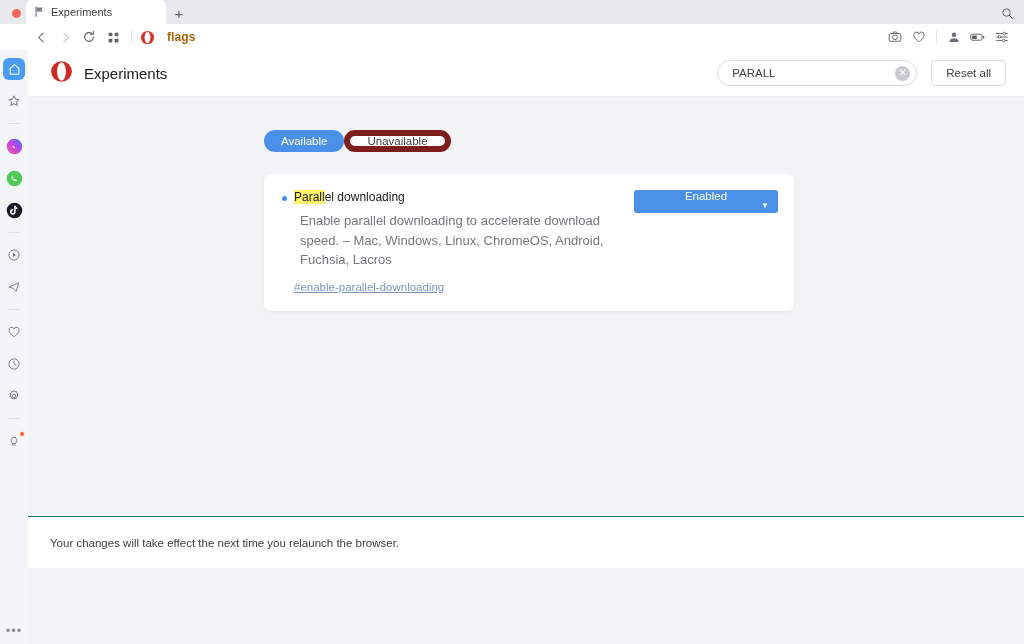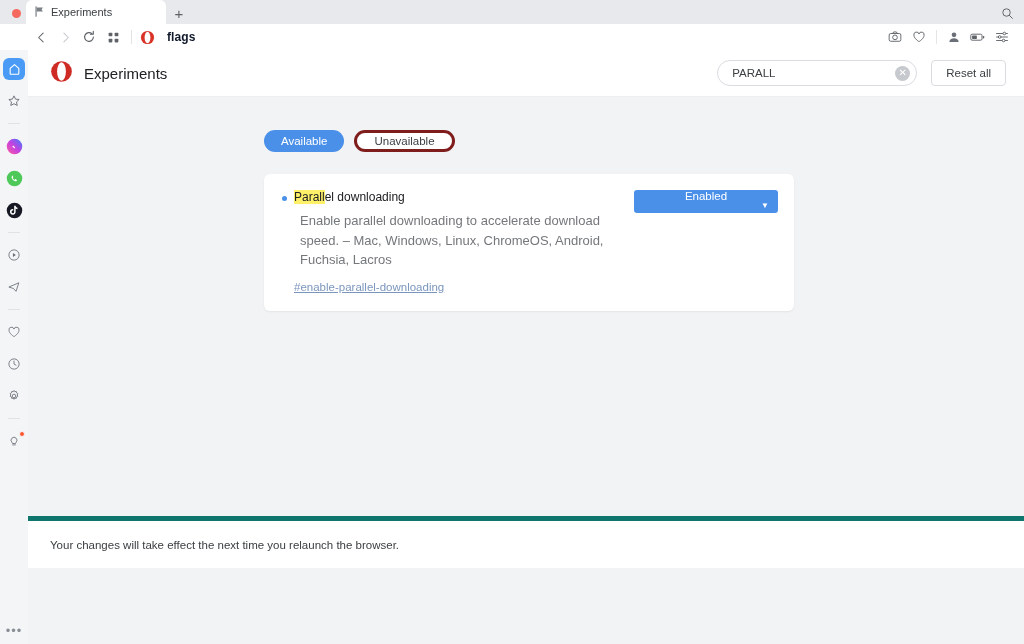--- a/index.html
+++ b/index.html
@@ -52,21 +52,21 @@
     display: flex; align-items: center;
   }
   .nav-btns { display: flex; align-items: center; gap: 2px; margin-left: 30px; }
   .nav-btn {
     width: 22px; height: 22px; display: flex; align-items: center; justify-content: center;
     color: #5f6368; border-radius: 4px;
   }
   .nav-btn.disabled { color: #c4c7c9; }
   .divider-v { width: 1px; height: 14px; background: #e2e3e5; margin: 0 7px; }
   .opera-mark { width: 16px; height: 16px; display: flex; align-items: center; justify-content: center; }
-  .addr-text { font-size: 12px; color: #0f172a; margin-left: 12px; font-weight: 600; letter-spacing: .1px; }
+  .addr-text { font-size: 12px; color: #a16207; margin-left: 12px; font-weight: 600; letter-spacing: .1px; }
   .toolbar-right {
     margin-left: auto; display: flex; align-items: center; gap: 0; padding-right: 10px;
   }
   .tb-icon {
     width: 24px; height: 22px; display: flex; align-items: center; justify-content: center;
     color: #5f6368;
   }
   .tb-sep { width: 1px; height: 14px; background: #e4e5e7; margin: 0 5px; }
 
   
@@ -119,28 +119,28 @@
     display: flex; align-items: center; justify-content: center;
     color: #ffffff; font-size: 10px; line-height: 1; flex: 0 0 auto;
   }
   .reset-btn {
     height: 26px; padding: 0 14px; border: 1px solid #dadce0; border-radius: 4px;
     background: #ffffff; font-size: 11.5px; color: #3c4043;
     display: flex; align-items: center; font-family: "Liberation Sans", sans-serif;
   }
 
   .page-body { padding-top: 33px; }
-  .tabs-row { display: flex; gap: 10px; padding-left: 236px; align-items: flex-end; }
+  .tabs-row { display: flex; padding-left: 236px; align-items: flex-end; }
   .pill {
     height: 22px; padding: 0 17px; border-radius: 12px;
     display: flex; align-items: center; justify-content: center;
     font-size: 11.5px;
   }
   .pill.selected { background: #4a90e8; color: #ffffff; }
-  .pill.unselected { background: #ffffff; color: #3c4043; border: 3px solid #7f1d1d; }
+  .pill.unselected { background: #ffffff; color: #3c4043; border: 6px solid #7f1d1d; }
 
   .card {
     margin: 22px 0 0 236px; width: 530px;
     background: #ffffff; border-radius: 6px;
     padding: 16px 16px 14px 18px; position: relative;
     box-shadow: 0 1px 2px rgba(60,64,67,.08);
   }
   .card-row { display: flex; align-items: flex-start; }
   .card-left { flex: 1; padding-right: 12px; }
   .exp-title-line { display: flex; align-items: flex-end; gap: 7px; }
@@ -159,21 +159,21 @@
     position: absolute; right: 16px; top: 16px;
     width: 144px; height: 23px; background: #4a90e8; border-radius: 3px;
     display: flex; align-items: center; padding: 0 9px;
     color: #ffffff; font-size: 11.5px; flex-direction: column;
   }
   .select-caret { margin-left: auto; font-size: 8px; line-height: 1; }
 
   
   .footer {
     position: absolute; left: 28px; bottom: 0; width: 996px; height: 52px;
-    background: #ffffff; border-top: 5px solid #0f766e;
+    background: #ffffff; border-top: 1px solid #0f766e;
     display: flex; align-items: center; padding: 0 16px 0 22px; gap: 7px;
   }
   .footer-text { font-size: 11.5px; color: #3c4043; }
   .relaunch-btn {
     margin-left: auto; height: 32px; padding: 0 22px; border: none; border-radius: 4px;
     background: #4a90e8; color: #ffffff; font-size: 12px;
     display: flex; align-items: center; justify-content: center;
     font-family: "Liberation Sans", sans-serif;
   }
 </style>

